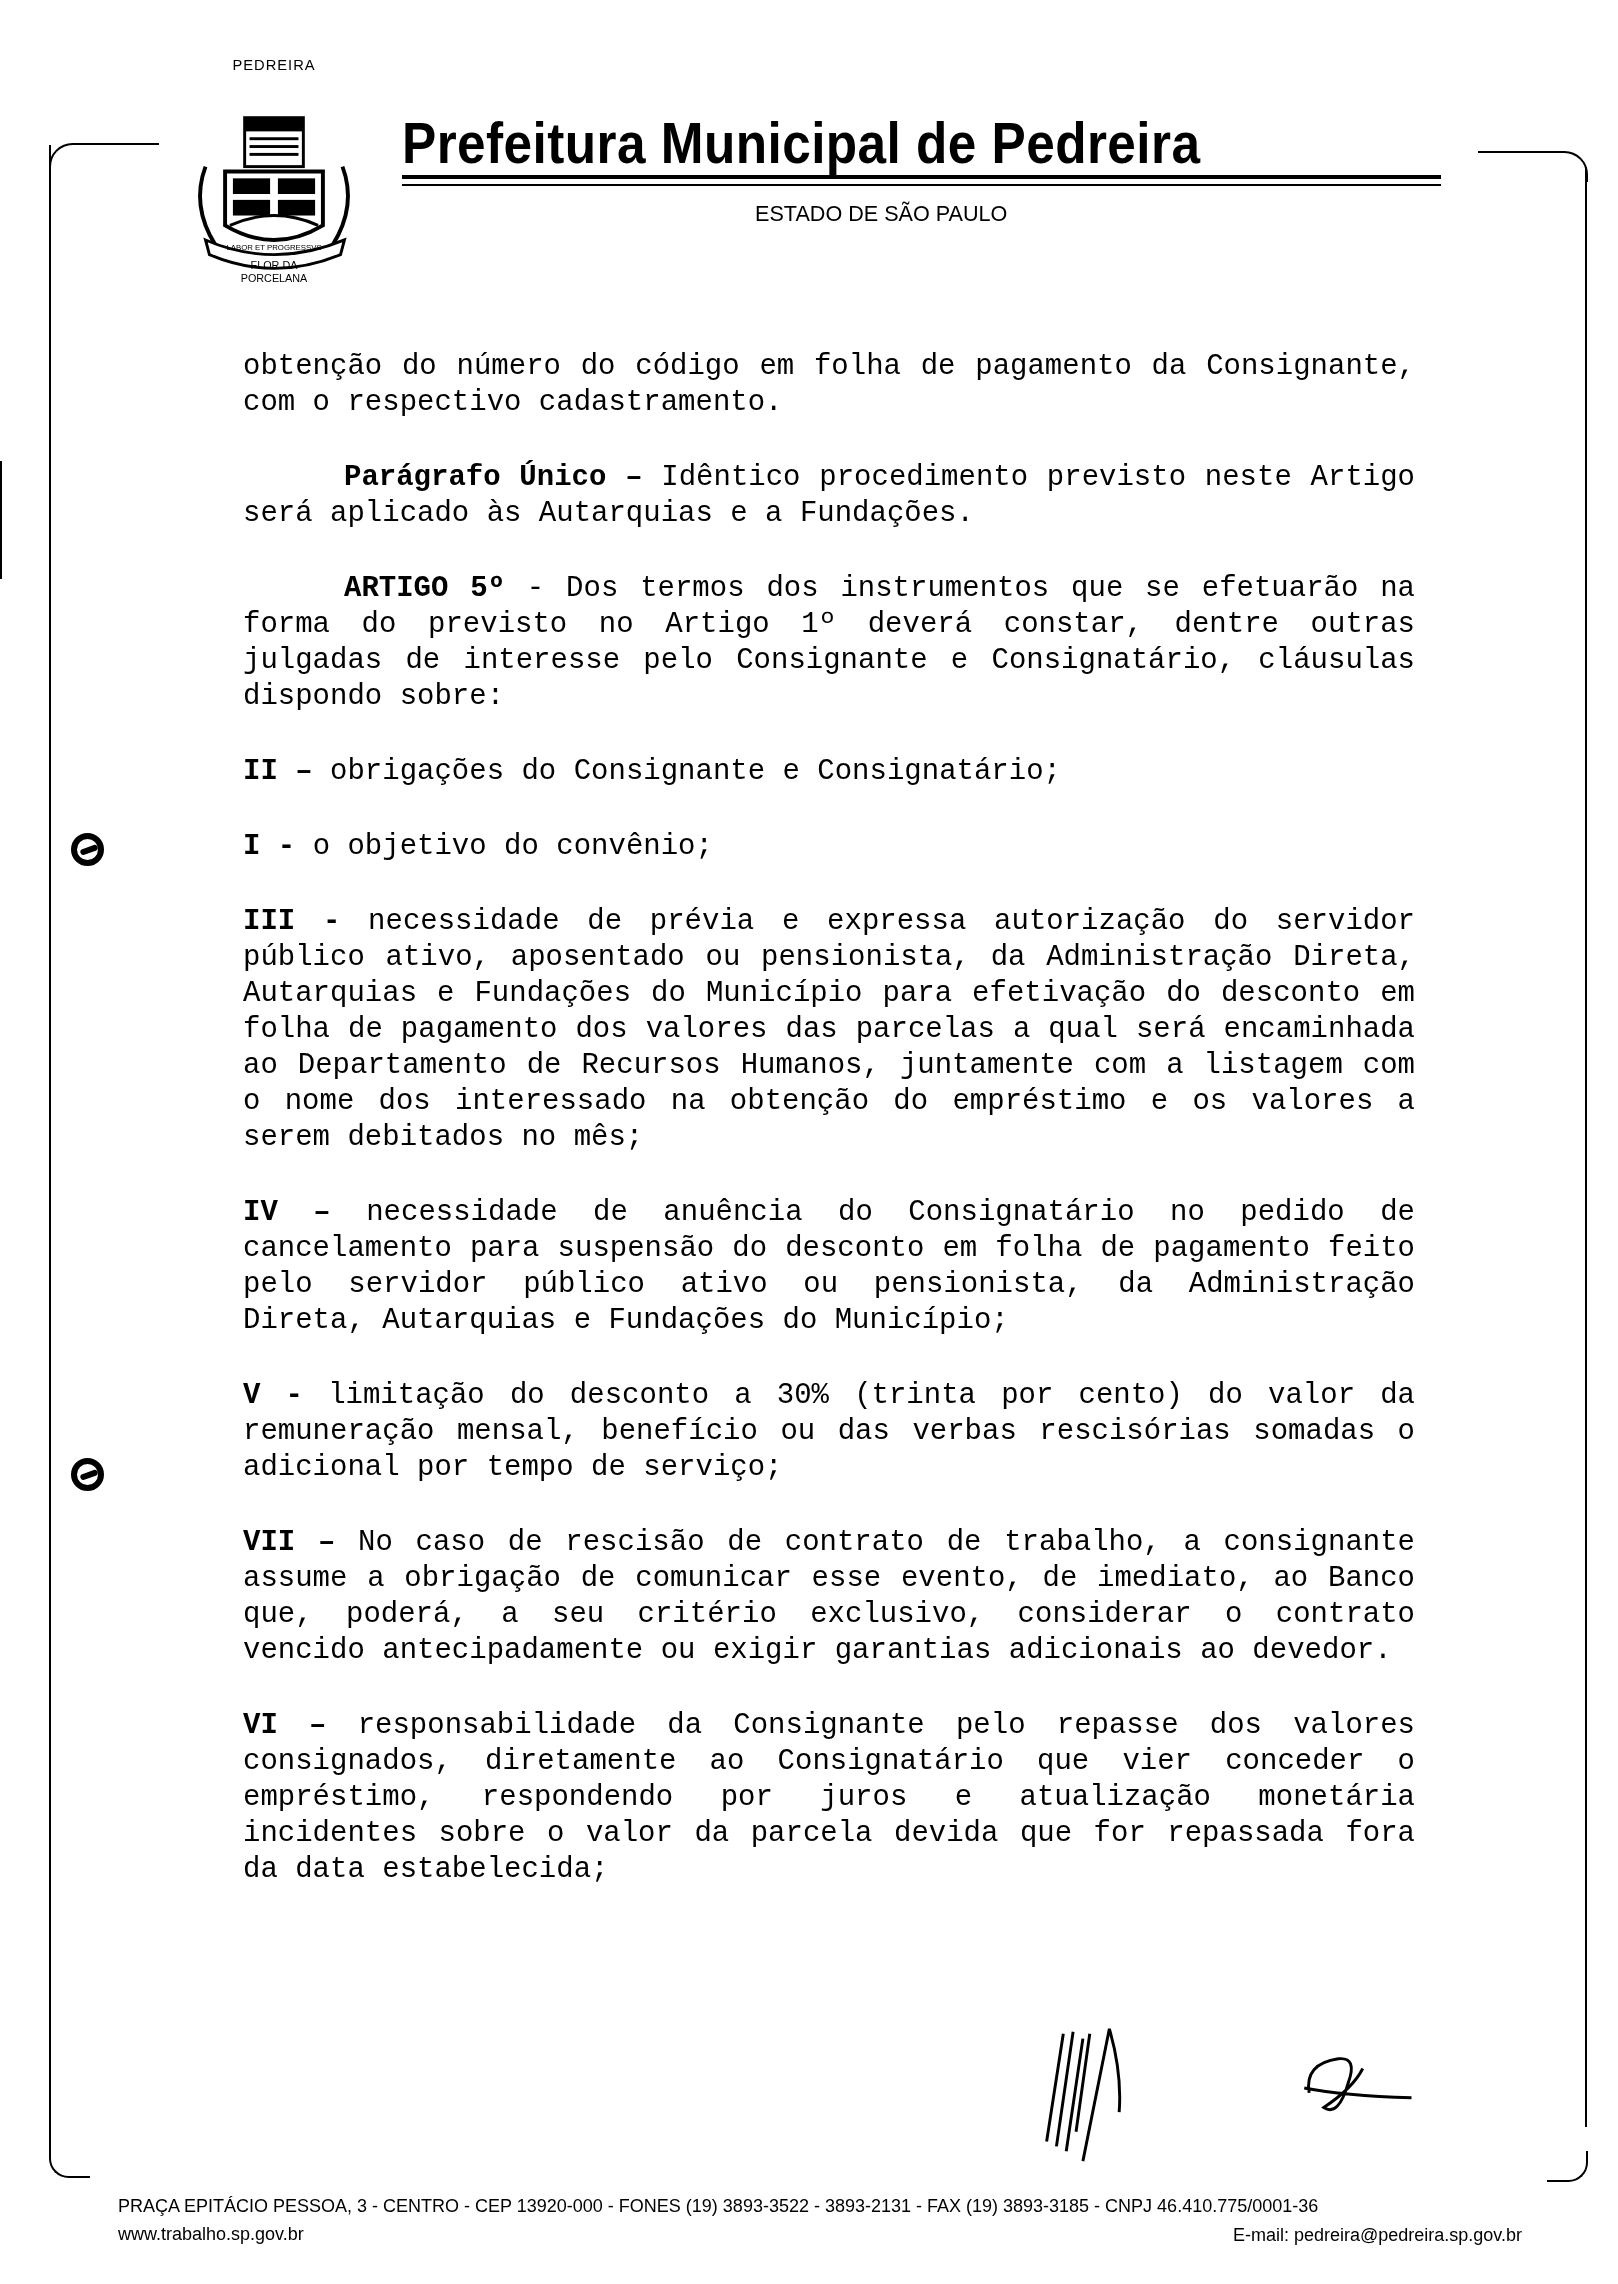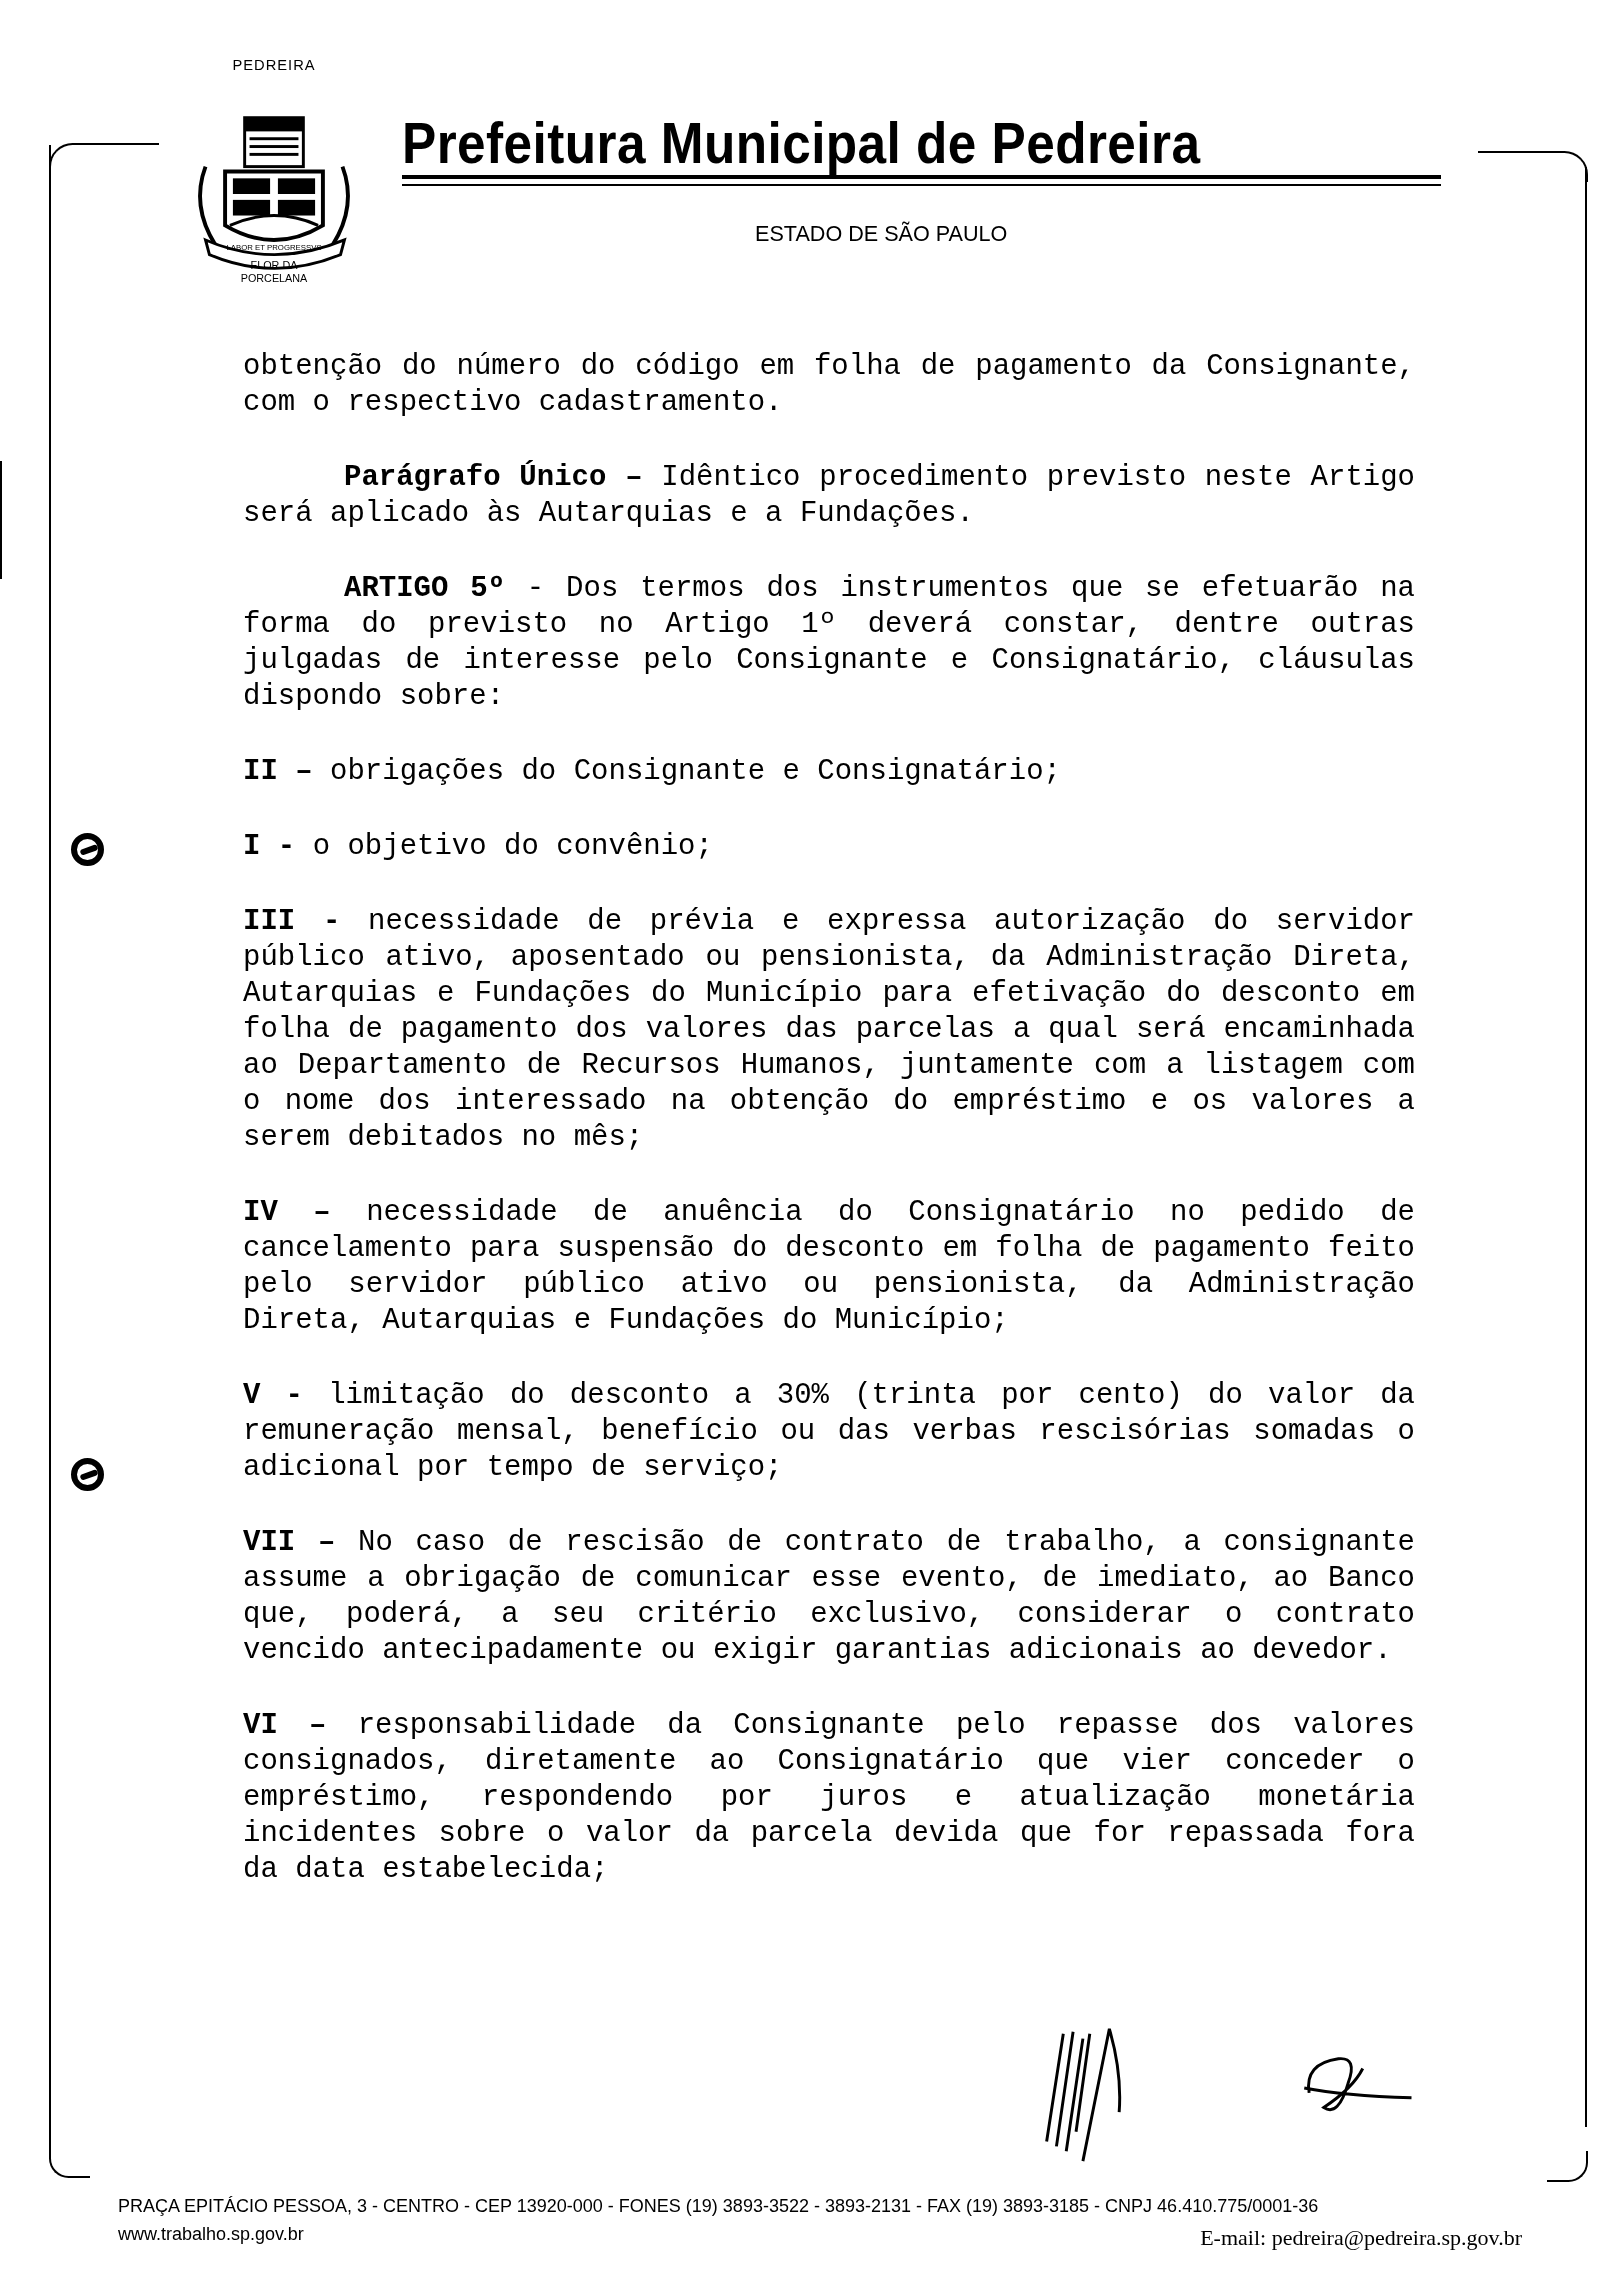--- a/index.html
+++ b/index.html
@@ -10,34 +10,34 @@
   .frame-right { position:absolute; left:1585px; top:167px; width:1px; height:1960px; border-left:2px solid #000; }
   .frame-left-bot { position:absolute; left:49px; top:2147px; width:39px; height:29px; border-bottom:2.9px solid #000; border-left:2px solid #000; border-bottom-left-radius:19.6px; }
   .frame-right-bot { position:absolute; left:1547px; top:2151px; width:39px; height:29px; border-bottom:2.9px solid #000; border-right:2px solid #000; border-bottom-right-radius:19.6px; }
   .margin-rule { position:absolute; left:0; top:461px; width:2px; height:118px; background:#000; }
 
   .crest { position:absolute; left:176px; top:59px; width:196px; height:225px; }
   .crest-text { position:absolute; font-family:"Liberation Sans", sans-serif; font-size:10.8px; text-align:center; width:100%; }
   .header-title { position:absolute; left:402px; top:110px; font-family:"Liberation Sans", sans-serif; font-weight:bold; font-size:57px; letter-spacing:0.5px; white-space:nowrap; transform:scaleX(0.9); transform-origin:left top; }
   .header-rule-1 { position:absolute; left:402px; top:175px; width:1039px; height:3.9px; background:#000; }
   .header-rule-2 { position:absolute; left:402px; top:184px; width:1039px; height:2px; background:#000; }
-  .header-sub { position:absolute; left:755px; top:201px; font-family:"Liberation Sans", sans-serif; font-size:21.6px; white-space:nowrap;margin-top:20px; }
+  .header-sub { position:absolute; left:755px; top:201px; font-family:"Liberation Sans", sans-serif; font-size:21.6px; white-space:nowrap; }
 
   .body-text { position:absolute; left:243px; top:349px; width:1172px; font-family:Liberation Mono, monospace; font-size:29px; line-height:36px; text-align:justify; }
   .body-text p { margin:0 0 39px 0; }
   .indent { text-indent:101px; }
   .b { font-weight:bold; }
 
   .circle-mark { position:absolute; width:33px; height:33px; border-radius:50%; border:6.9px solid #000; box-sizing:border-box; }
   .circle-mark::after { content:""; position:absolute; left:2.9px; top:7.8px; width:17.6px; height:5.9px; background:#000; transform:rotate(-20deg); border-radius:2.9px; }
 
   .sig { position:absolute; }
   .footer-line1 { position:absolute; left:118px; top:2196px; font-family:"Liberation Sans", sans-serif; font-size:18px; white-space:nowrap; }
   .footer-url { position:absolute; left:118px; top:2224px; font-family:"Liberation Sans", sans-serif; font-size:18px; }
-  .footer-email { position:absolute; right:96px; top:2225px; font-family:Liberation Serif, serif; font-size:22px; }
+  .footer-email { position:absolute; right:96px; top:2225px; font-family:Liberation Sans, sans-serif; font-size:18px; }
 </style>
 </head>
 <body>
 
 <div class="frame-left-top"></div>
 <div class="frame-left"></div>
 <div class="frame-right-top"></div>
 <div class="frame-right"></div>
 <div class="frame-left-bot"></div>
 <div class="frame-right-bot"></div>

